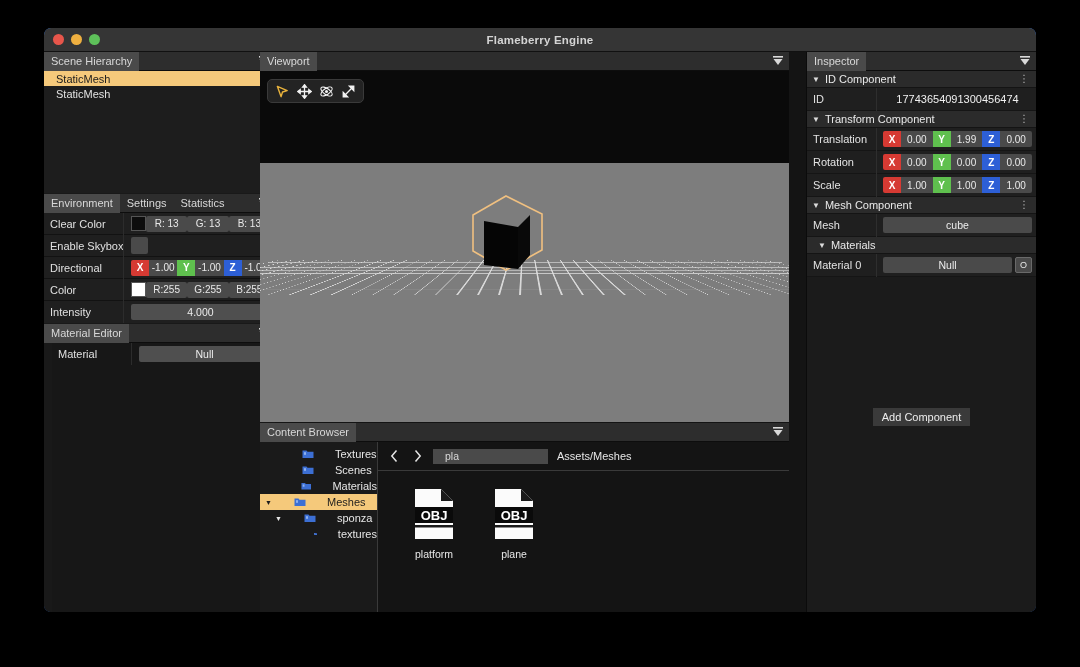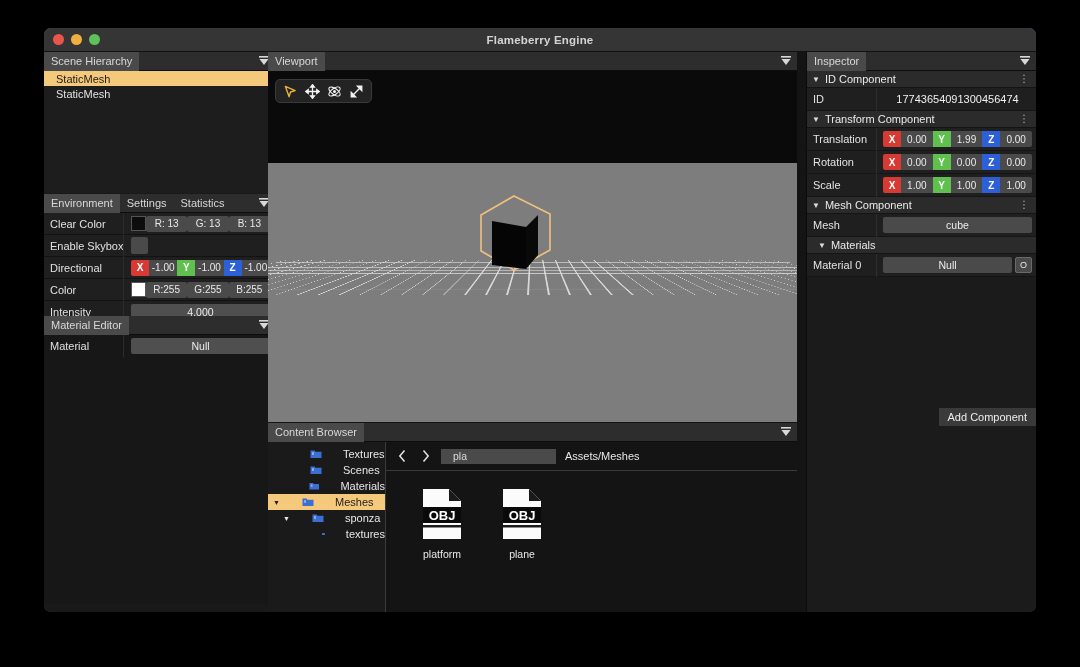--- a/index.html
+++ b/index.html
@@ -154,25 +154,25 @@
   }
   .wide-field {
     flex: 1;
     height: 16px;
     background: #4f4f4f;
     border-radius: 2px;
     font-size: 10.5px; color: #ececec;
     display: flex; align-items: center; justify-content: center;
   }
   
-  #mat-panel { position: absolute; top: 264px; left: 0; width: 231px; height: 288px; }
-  #mat-body { background: #171717; height: 269px; }
+  #mat-panel { position: absolute; top: 272px; left: 0; width: 231px; height: 288px; }
+  #mat-body { background: #171717; height: 269px; margin-left: 8px; }
   
   #center-col {
-    position: absolute; left: 224px; top: 0;
+    position: absolute; left: 216px; top: 0;
     width: 529px; height: 560px;
   }
   #viewport-panel { position: absolute; top:0; left:0; width: 529px; height: 370px; }
   #viewport-canvas {
     position: relative;
     width: 529px; height: 351px;
     background: #0a0a0a;
     overflow: hidden;
   }
   #vp-floor {
@@ -330,21 +330,21 @@
     width: 17px; height: 16px;
     margin-left: 3px;
     background: #4a4a4a;
     border: 1px solid #6a6a6a;
     border-radius: 2px;
     font-size: 9px; color: #e6e6e6;
     display: flex; align-items: center; justify-content: center;
   }
   #add-comp-wrap {
     position: absolute; left: 0; right: 0; top: 356px;
-    display: flex; justify-content: flex-end;
+    display: flex; justify-content: center;
   }
   #add-comp-btn {
     background: #3a3a3a;
     color: #ededed;
     font-size: 11px;
     padding: 3px 9px;
     border: none;
     font-family: "Liberation Sans", sans-serif;
   }
 </style>

